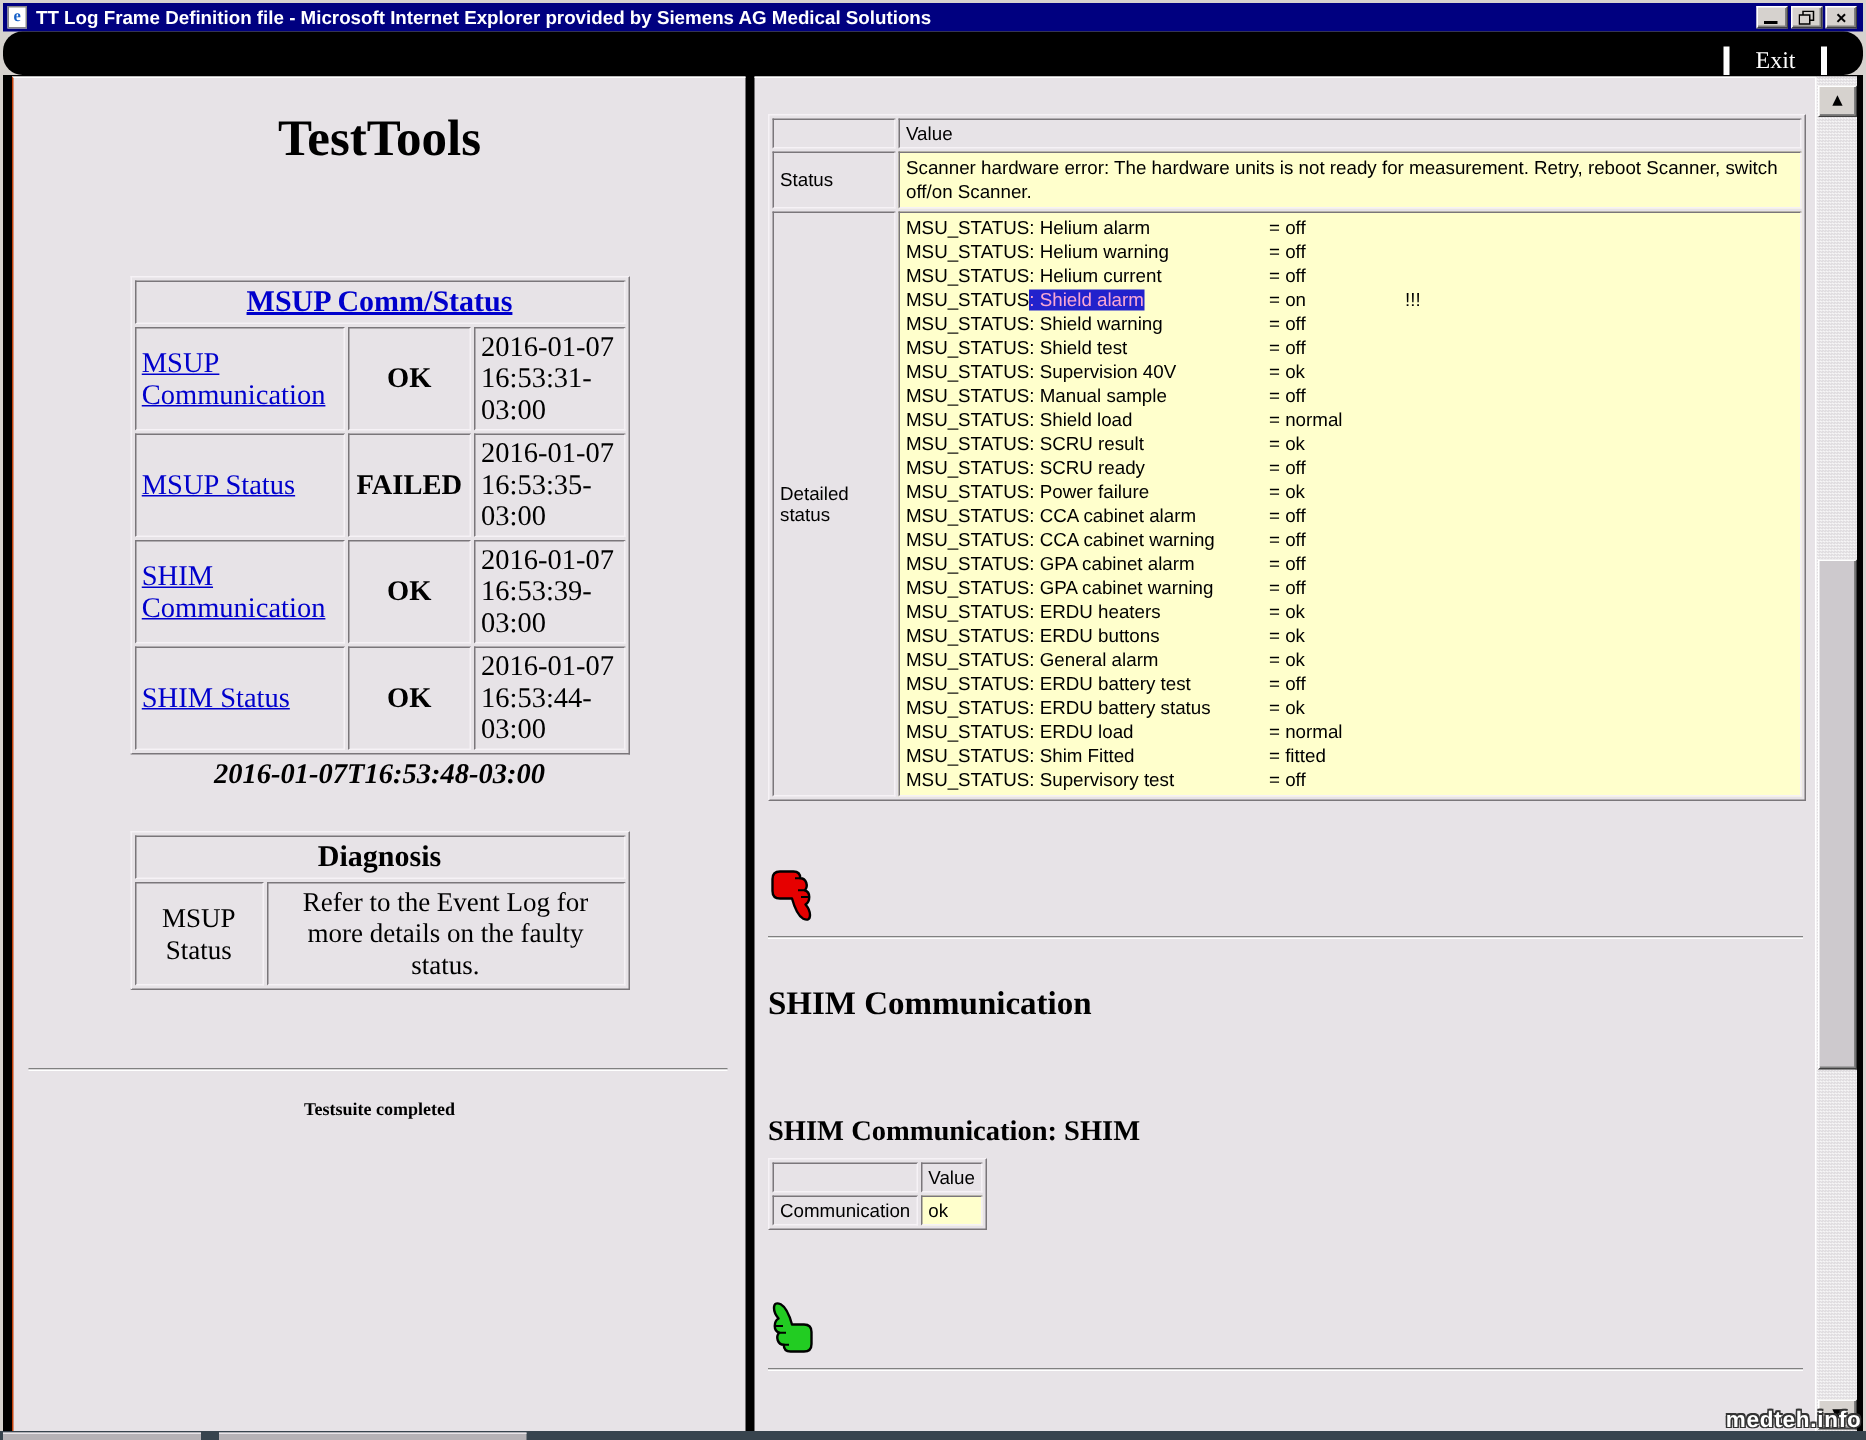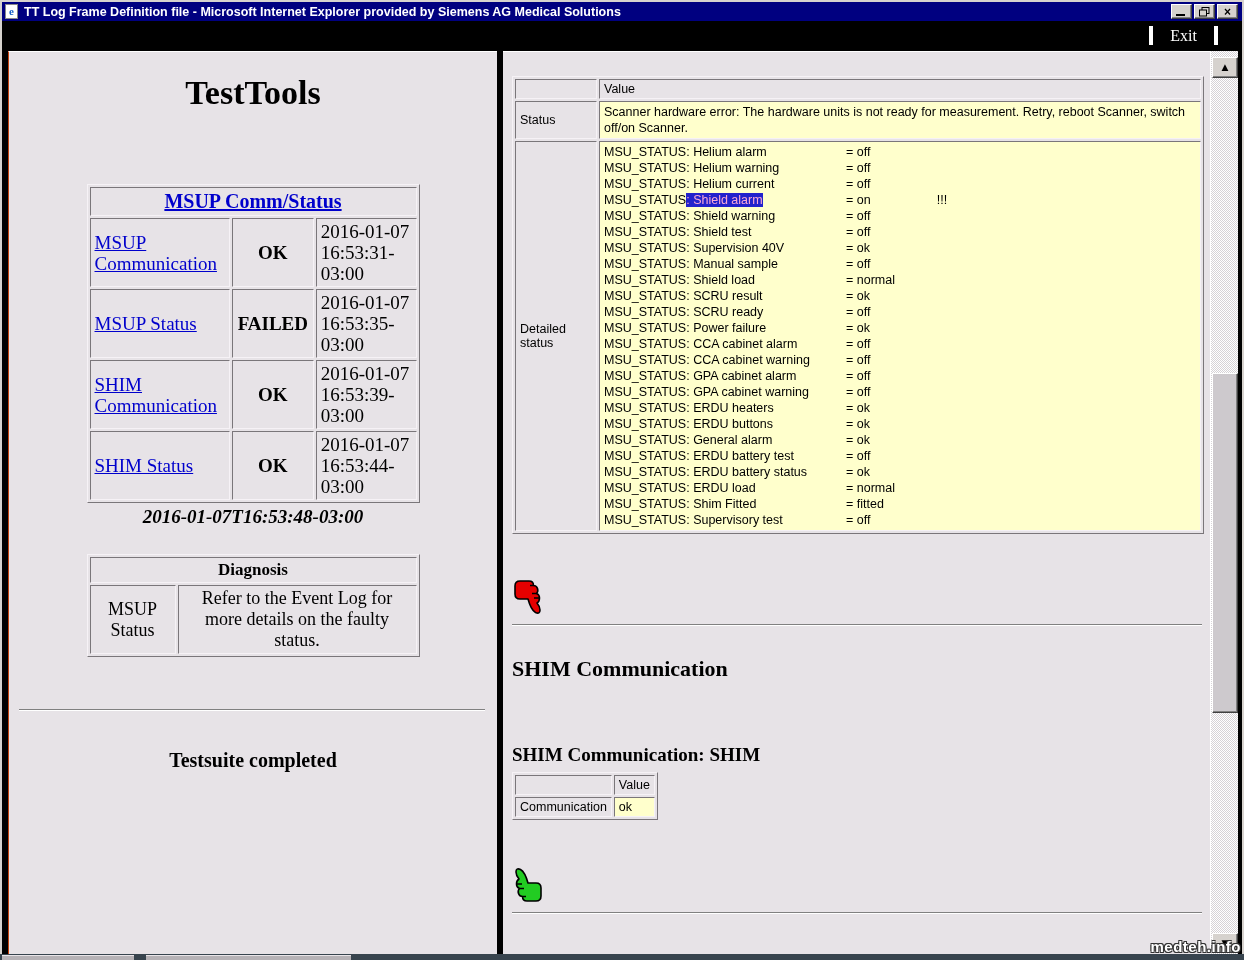--- a/index.html
+++ b/index.html
@@ -28,21 +28,21 @@
   .tb-buttons{margin-left:auto;margin-right:4px;display:flex;gap:2px;align-items:center;}
   .wbtn{width:21px;height:15px;background:var(--chrome-gray);
         border:1px solid;border-color:#fff #404040 #404040 #fff;
         box-shadow:inset -1px -1px 0 #808080;position:relative;cursor:default;
         display:flex;align-items:center;justify-content:center;}
   .glyph-min{position:absolute;left:4px;bottom:2px;width:9px;height:2px;background:#000;}
   .glyph-close{font:bold 12px/12px "Liberation Sans",sans-serif;color:#000;}
 
   
   .topbar{position:absolute;top:21px;left:2px;width:1240px;height:29px;background:#000;
-          display:flex;align-items:center;justify-content:flex-end;padding-right:24px;}
+          display:flex;align-items:flex-end;justify-content:flex-end;padding-right:24px;border-radius:13px;}
   .vbar{width:4px;height:19px;background:#fff;}
   .exit-label{color:#fff;font-size:16px;margin:0 17px;cursor:default;}
 
   
   .content{position:absolute;top:50px;left:2px;width:1240px;height:904px;background:#000;}
 
   .left-frame{position:absolute;left:6px;top:1px;width:489px;height:903px;
               background:var(--frame-gray);border-top:1px solid #fff;border-left:1px solid #c2410c;
               text-align:center;overflow:hidden;}
   .right-frame{position:absolute;left:501px;top:1px;width:707px;height:903px;
@@ -56,25 +56,25 @@
   .tbl td,.tbl th{border:1px solid;border-color:#7a767a #f6f2f6 #f6f2f6 #7a767a;padding:2px 4px;}
   .comm-table{margin:72px auto 0;width:333px;}
   .comm-table th{font-size:20px;}
   .comm-table a{color:var(--link-blue);}
   .comm-table td{font-size:19px;line-height:21px;vertical-align:middle;}
   .c-name{width:143px;text-align:left;}
   .c-status{width:82px;text-align:center;font-weight:bold;}
   .c-date{width:106px;text-align:left;}
   .stamp{font-style:italic;font-weight:bold;font-size:19px;margin-top:3px;}
   .diag-table{margin:26px auto 0;width:333px;}
-  .diag-table th{font-size:17px;margin-left:36px;}
+  .diag-table th{font-size:20px;margin-left:36px;}
   .diag-name{width:86px;text-align:center;font-size:18px;line-height:21px;}
   .diag-text{text-align:center;font-size:18px;line-height:21px;padding:2px 5px;}
   .lhr{border:none;border-top:1px solid #808080;border-bottom:1px solid #fff;margin:52px 12px 0 10px;}
-  .testsuite{font-size:20px;font-weight:bold;margin-top:38px;}
+  .testsuite{font-size:12px;font-weight:bold;margin-top:18px;}
 
   
   .r-heading{font-size:19px;font-weight:bold;margin:0 0 8px;}
   .msup-table{width:692px;font-family:"Liberation Sans","DejaVu Sans",sans-serif;font-size:12.5px;}
   .msup-table td{vertical-align:middle;}
   .lab-col{width:82px;text-align:left;}
   .val-head{height:20px;}
   .yellow{background:var(--status-yellow);}
   .status-text{line-height:16px;padding:3px 4px;}
   .detail-cell{padding:3px 2px 3px 3px;vertical-align:top;}

